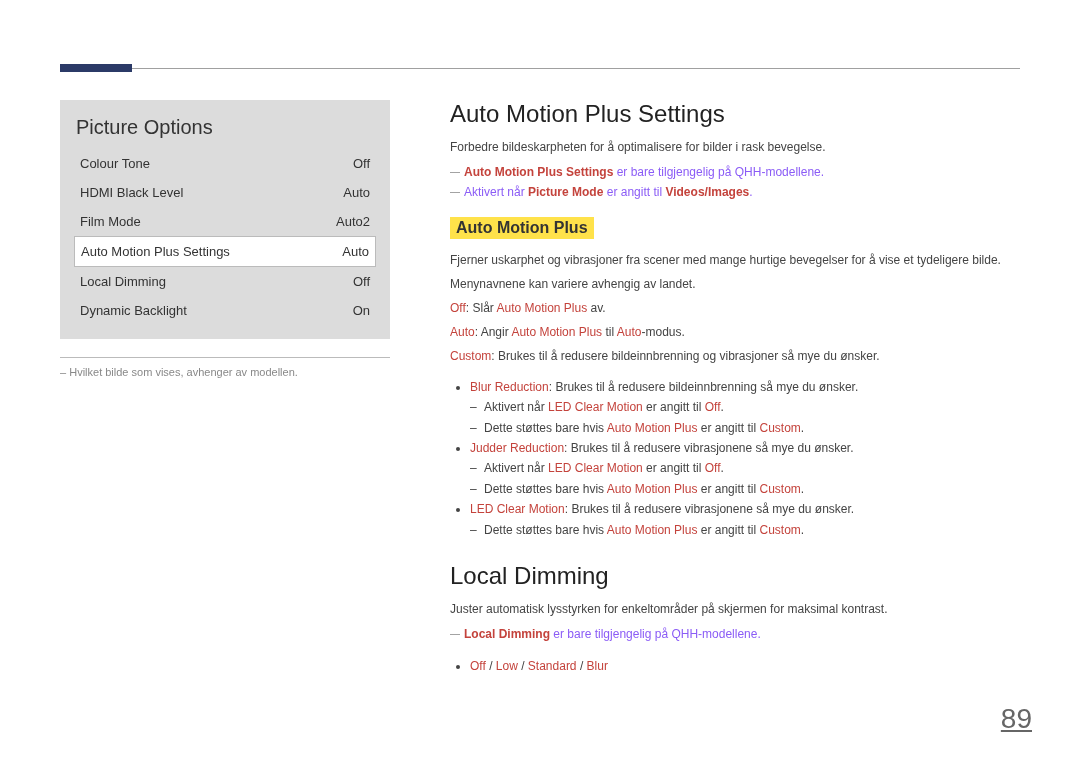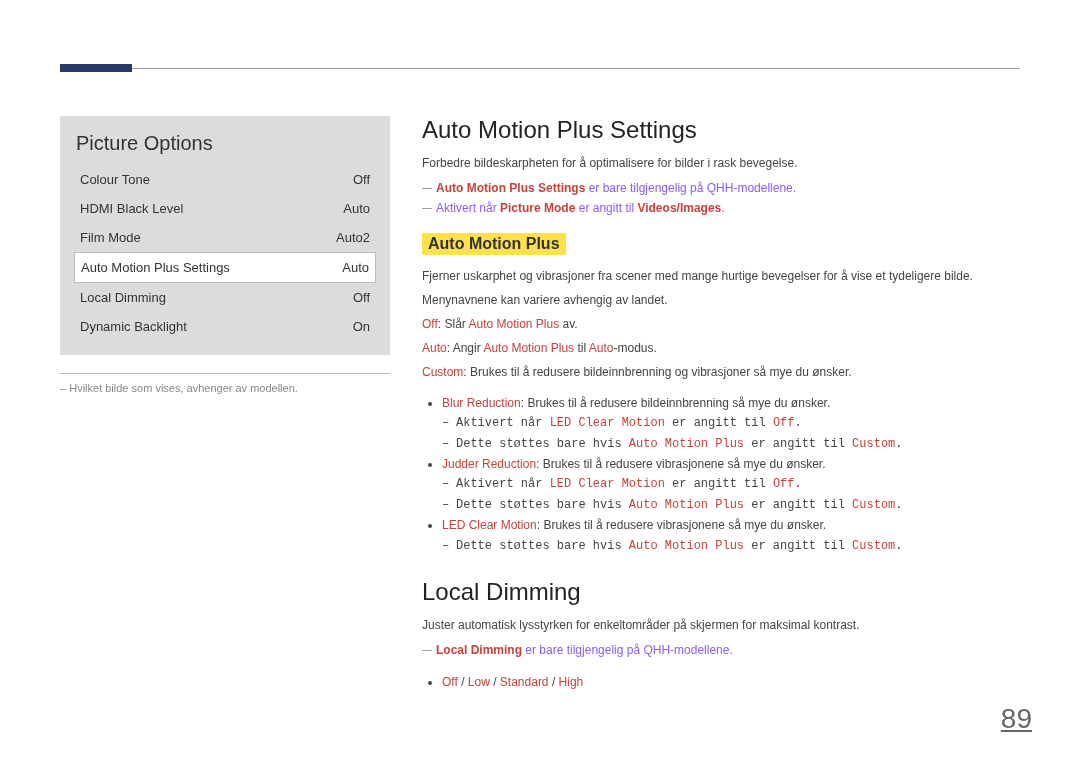--- a/index.html
+++ b/index.html
@@ -23,25 +23,25 @@
   .top-tab {
     position: absolute;
     top: 64px;
     left: 60px;
     width: 72px;
     height: 8px;
     background: #2b3a67;
   }
   .content {
     position: absolute;
-    top: 116px;
+    top: 100px;
     left: 60px;
     right: 60px;
     display: flex;
-    gap: 32px;
+    gap: 60px;
   }
   .left-col { width: 330px; flex-shrink: 0; }
   .right-col { flex: 1; }
 
   .menu-box {
     background: #dcdcdc;
     padding: 12px 14px 14px 14px;
   }
   .menu-title {
     font-size: 20px;
@@ -87,21 +87,21 @@
     background: #ffe24a;
     font-size: 16px;
     font-weight: 700;
     color: #333;
     padding: 2px 6px;
     margin: 14px 0 8px 0;
   }
   p.desc { font-size: 12px; color: #444; margin: 4px 0 6px 0; line-height: 1.5; }
   .right-col ul { margin: 12px 0; padding-left: 20px; }
   .right-col li { font-size: 12px; color: #444; line-height: 1.7; }
-  .dash-item { font-size: 12px; color: #444; line-height: 1.7; padding-left: 14px; position: relative; font-family: Liberation Mono, monospace; }
+  .dash-item { font-size: 12px; color: #444; line-height: 1.7; padding-left: 14px; position: relative; }
   .dash-item::before { content: "–"; position: absolute; left: 0; }
   .note-item { font-size: 12px; color: #888; line-height: 1.7; padding-left: 14px; position: relative; }
   .note-item::before { content: "―"; position: absolute; left: 0; color:#888; font-size:10px; top:1px;}
   .grey { color: #8b5cf6; text-align: center; }
   .redb { color: #c4433c; font-weight: 700; }
   .red  { color: #c4433c; }
   .plain { color: #444; }
 
   .page-num {
     position: absolute;
@@ -208,19 +208,19 @@
       </li>
     </ul>
 
     <h2 class="sec" style="margin-top:22px;">Local Dimming</h2>
     <p class="desc">Juster automatisk lysstyrken for enkeltområder på skjermen for maksimal kontrast.</p>
     <div class="note-item">
       <span class="redb">Local Dimming</span><span class="grey"> er bare tilgjengelig på QHH-modellene.</span>
     </div>
     <ul>
       <li>
-        <span class="red">Off</span><span class="plain"> / </span><span class="red">Low</span><span class="plain"> / </span><span class="red">Standard</span><span class="plain"> / </span><span class="red">High</span>
+        <span class="red">Off</span><span class="plain"> / </span><span class="red">Low</span><span class="plain"> / </span><span class="red">Standard</span><span class="plain"> / </span><span class="red">Blur</span>
       </li>
     </ul>
   </div>
 </div>
 
 <div class="page-num">89</div>
 
 </body></html>

